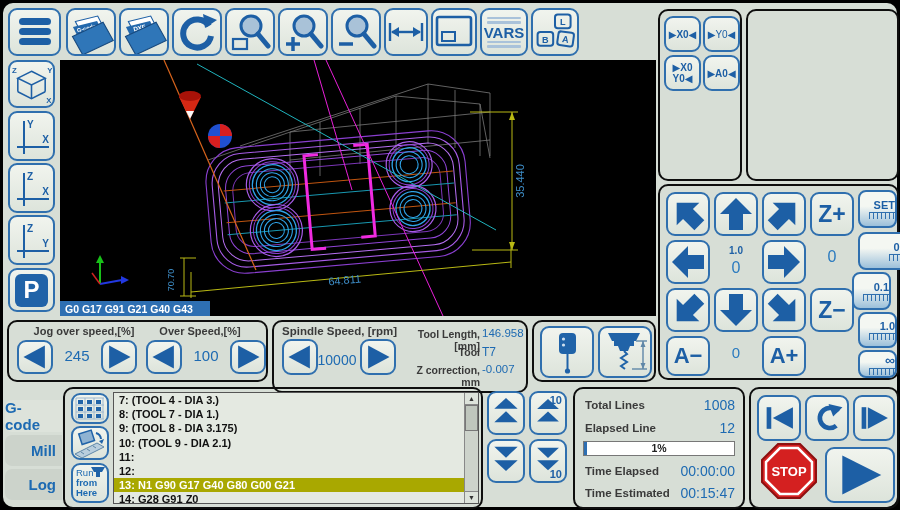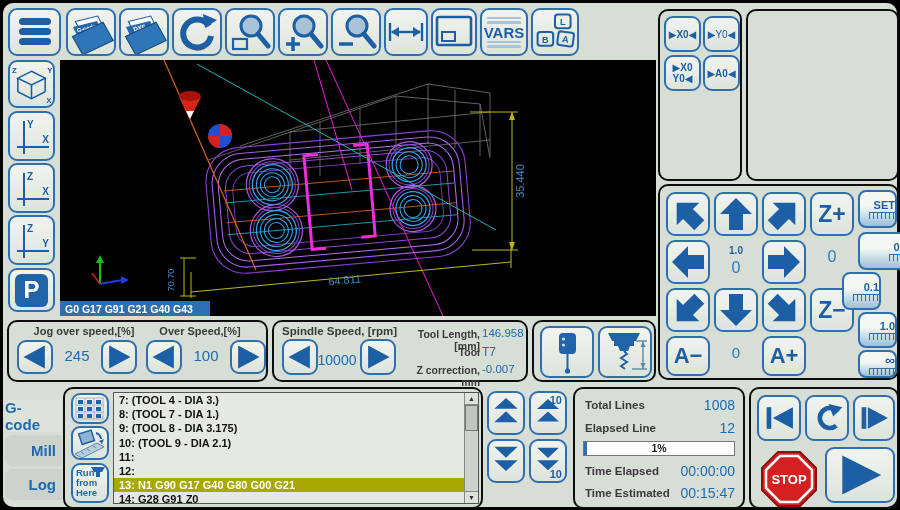--- a/index.html
+++ b/index.html
@@ -300,21 +300,21 @@
           </svg>
     </div>
     <div class="bval" style="position:absolute;left:175px;top:25px;width:44px;text-align:center;font-size:15px;">100</div>
     <div class="btn" style="left:221px;top:18px;width:36px;height:34px;">
       <svg width="30" height="28" viewBox="0 0 36 34">
             <polygon points="6,3 6,31 32,17" class="iconblue"></polygon>
           </svg>
     </div>
   </div>
 
-  <div class="panel" style="left:269px;top:317px;width:256px;height:62px;padding-left:10px;">
+  <div class="panel" style="left:269px;top:317px;width:256px;height:73px;padding-left:10px;">
     <div class="lbl" style="position:absolute;left:8px;top:3px;width:115px;text-align:center;font-size:11.5px;">Spindle Speed, [rpm]</div>
     <div class="btn" style="left:8px;top:17px;width:36px;height:36px;">
       <svg width="30" height="28" viewBox="0 0 36 34">
             <polygon points="30,3 30,31 4,17" class="iconblue"></polygon>
           </svg>
     </div>
     <div class="bval" style="position:absolute;left:42px;top:30px;width:42px;text-align:center;font-size:14px;">10000</div>
     <div class="btn" style="left:86px;top:17px;width:36px;height:36px;">
       <svg width="30" height="28" viewBox="0 0 36 34">
             <polygon points="6,3 6,31 32,17" class="iconblue"></polygon>
@@ -398,21 +398,21 @@
         <rect x="7" y="4" width="13" height="11" fill="#8fb3d2" stroke="#2063a8" stroke-width="1.5" transform="rotate(-18 13 9)"></rect>
         <path d="M23,5 a7,7 0 0 1 5,6" stroke="#2063a8" stroke-width="2" fill="none"></path>
         <polygon points="26,13 31,11 29,16" fill="#2063a8"></polygon>
       </svg>
     </div>
     <div class="btn" style="left:6px;top:74px;width:38px;height:40px;flex-direction:column;align-items:flex-start;padding-left:3px;position:absolute;">
       <svg width="14" height="10" viewBox="0 0 14 10" style="position:absolute;right:2px;top:2px;">
         <polygon points="0,0 14,0 11,5 3,5" fill="#2063a8"></polygon>
             <rect x="5" y="5" width="4" height="5" fill="#2063a8"></rect>
       </svg>
-      <span style="font-weight:bold;font-size:9.5px;color:#1d6ab2;line-height:10px;">Run</span>
+      <span style="font-weight:normal;font-size:9.5px;color:#1d6ab2;line-height:10px;">Run</span>
       <span style="font-weight:bold;font-size:9.5px;color:#1d6ab2;line-height:10px;">from</span>
       <span style="font-weight:bold;font-size:9.5px;color:#1d6ab2;line-height:10px;">Here</span>
     </div>
 
     <div style="position:absolute;left:48px;top:3px;width:366px;height:112px;background:#e4e9e1;border:1px solid #555;box-sizing:border-box;">
       <div style="position:absolute;left:0;top:0;right:13px;bottom:0;">
         <div class="gl-row">7: (TOOL 4 - DIA 3.)</div>
         <div class="gl-row">8: (TOOL 7 - DIA 1.)</div>
         <div class="gl-row">9: (TOOL 8 - DIA 3.175)</div>
         <div class="gl-row">10: (TOOL 9 - DIA 2.1)</div>
@@ -483,21 +483,21 @@
         <path d="M34,32 A13,13 0 1 1 36,14" stroke="#1d5fa5" stroke-width="6" fill="none"></path>
         <polygon points="24,4 42,8 30,20" class="iconblue"></polygon>
       </svg>
     </div>
     <div class="btn" style="left:102px;top:6px;width:42px;height:46px;">
       <svg width="36" height="34" viewBox="0 0 44 44">
         <rect x="6" y="8" width="6" height="28" class="iconblue"></rect>
         <polygon points="14,8 40,22 14,36" class="iconblue"></polygon>
       </svg>
     </div>
-    <div style="position:absolute;left:8px;top:60px;width:60px;height:60px;display:flex;align-items:center;justify-content:center;">
+    <div style="position:absolute;left:8px;top:52px;width:60px;height:60px;display:flex;align-items:center;justify-content:center;">
       <svg width="60" height="60" viewBox="0 0 60 60">
         <polygon points="19,3 41,3 57,19 57,41 41,57 19,57 3,41 3,19" fill="#d42020" stroke="#8c1010" stroke-width="2"></polygon>
         <polygon points="21,7 39,7 53,21 53,39 39,53 21,53 7,39 7,21" fill="none" stroke="#ffffff" stroke-width="2.5"></polygon>
         <text x="30" y="35" font-size="13" font-weight="bold" fill="#ffffff" text-anchor="middle">STOP</text>
       </svg>
     </div>
     <div class="btn" style="left:74px;top:58px;width:70px;height:56px;">
       <svg width="54" height="46" viewBox="0 0 60 52">
         <polygon points="10,4 54,26 10,48" class="iconblue"></polygon>
       </svg>
@@ -610,21 +610,21 @@
         </div>
 
     <div class="stepbtn" style="left:198px;top:4px;width:39px;height:38px;">
       <span class="steplbl">SET</span>
           <div class="ruler"></div>
     </div>
     <div class="stepbtn" style="left:198px;top:46px;width:59px;height:38px;">
       <span class="steplbl">0.01</span>
           <div class="ruler"></div>
     </div>
-    <div class="stepbtn" style="left:182px;top:86px;width:39px;height:38px;">
+    <div class="stepbtn" style="left:192px;top:86px;width:39px;height:38px;">
       <span class="steplbl">0.1</span>
           <div class="ruler"></div>
     </div>
     <div class="stepbtn" style="left:198px;top:126px;width:39px;height:36px;">
       <span class="steplbl">1.0</span>
           <div class="ruler"></div>
     </div>
     <div class="stepbtn" style="left:198px;top:164px;width:39px;height:28px;">
       <span class="steplbl" style="font-size:14px;line-height:13px;">∞</span>
           <div class="ruler"></div>

